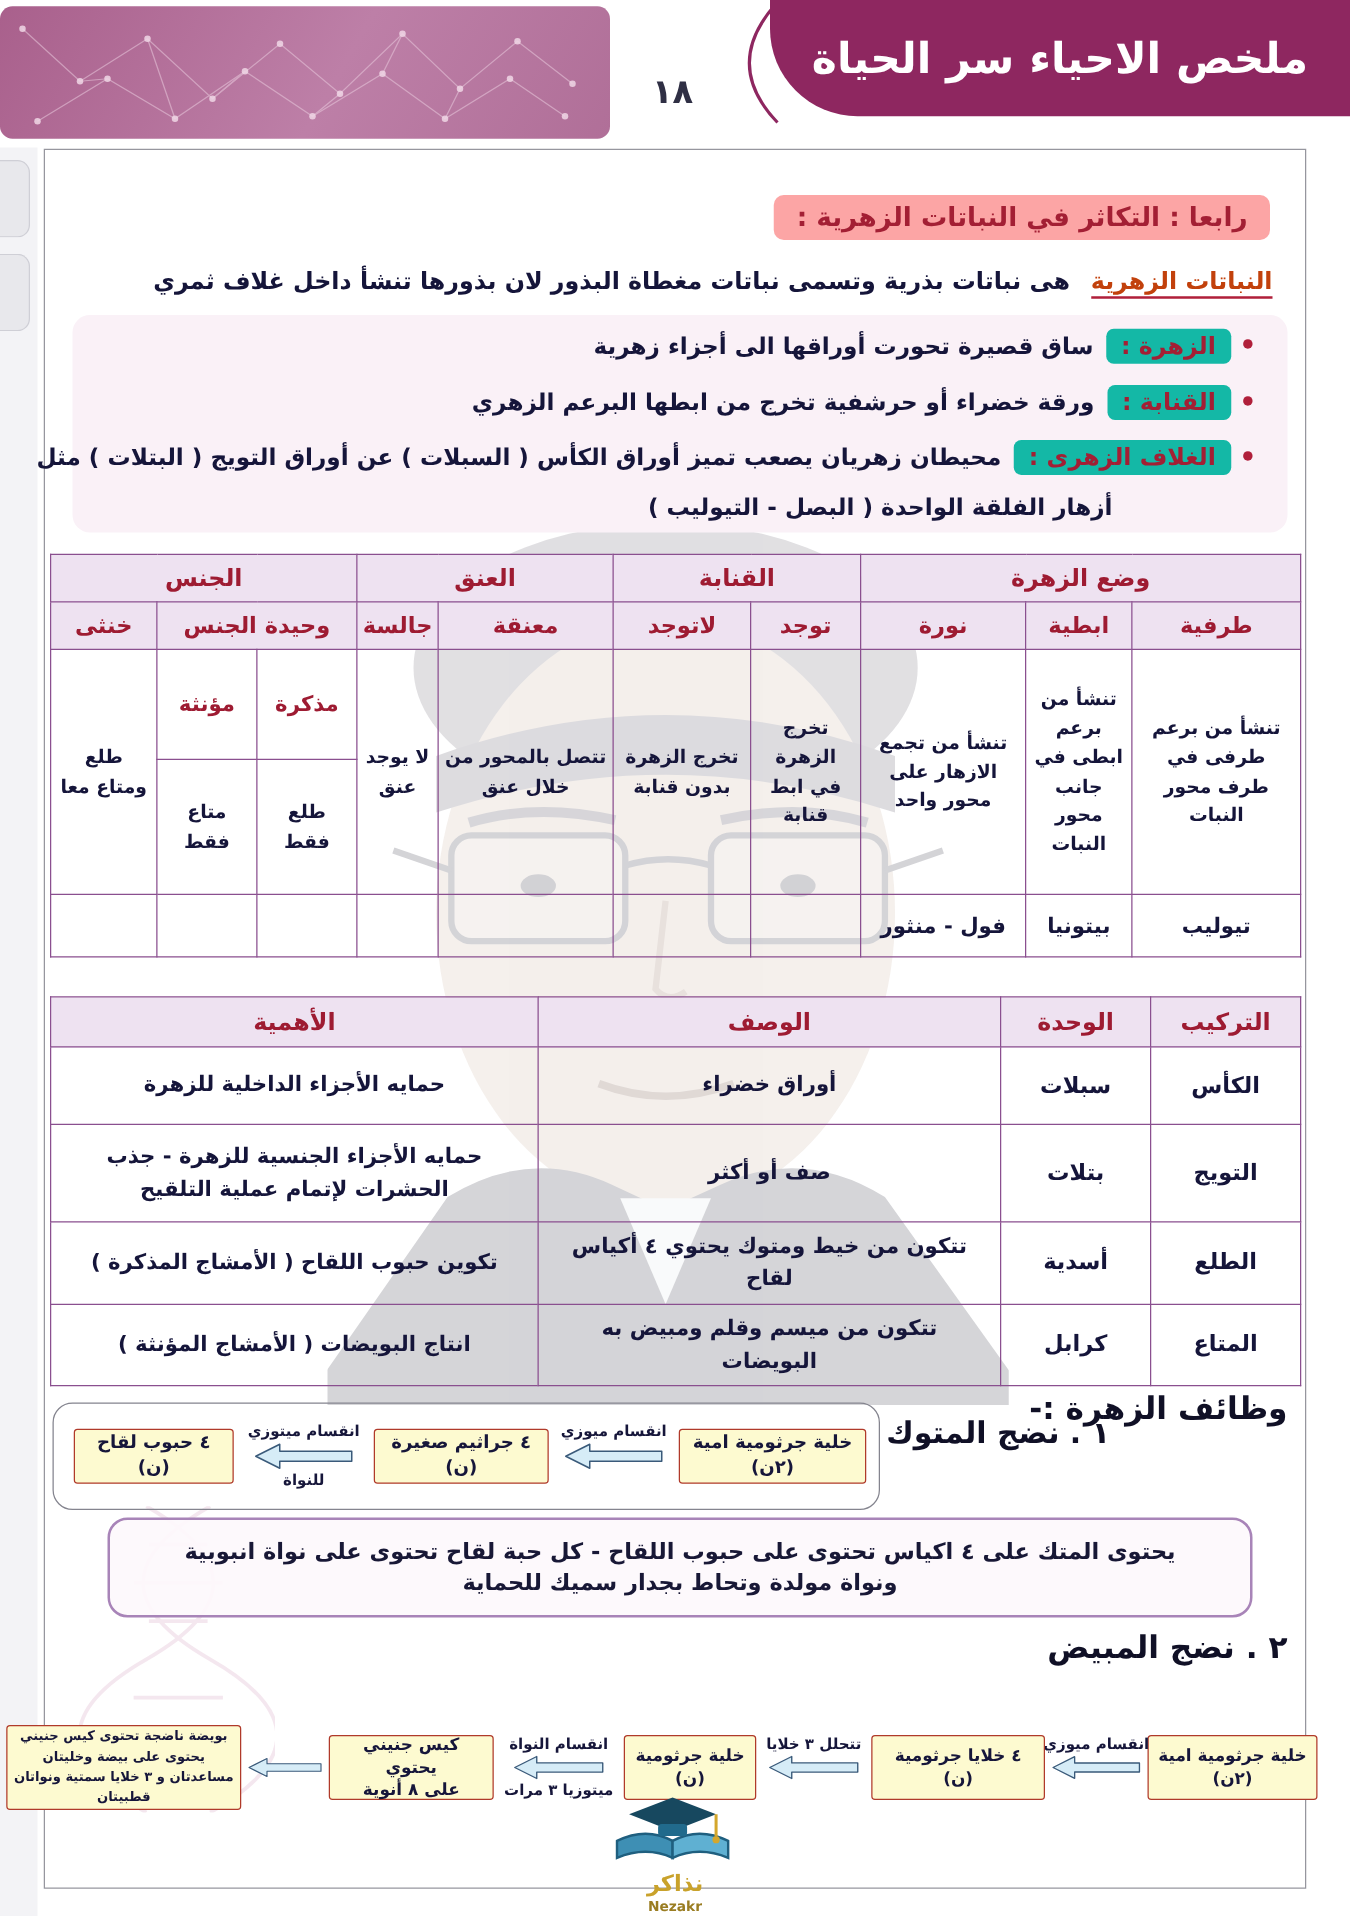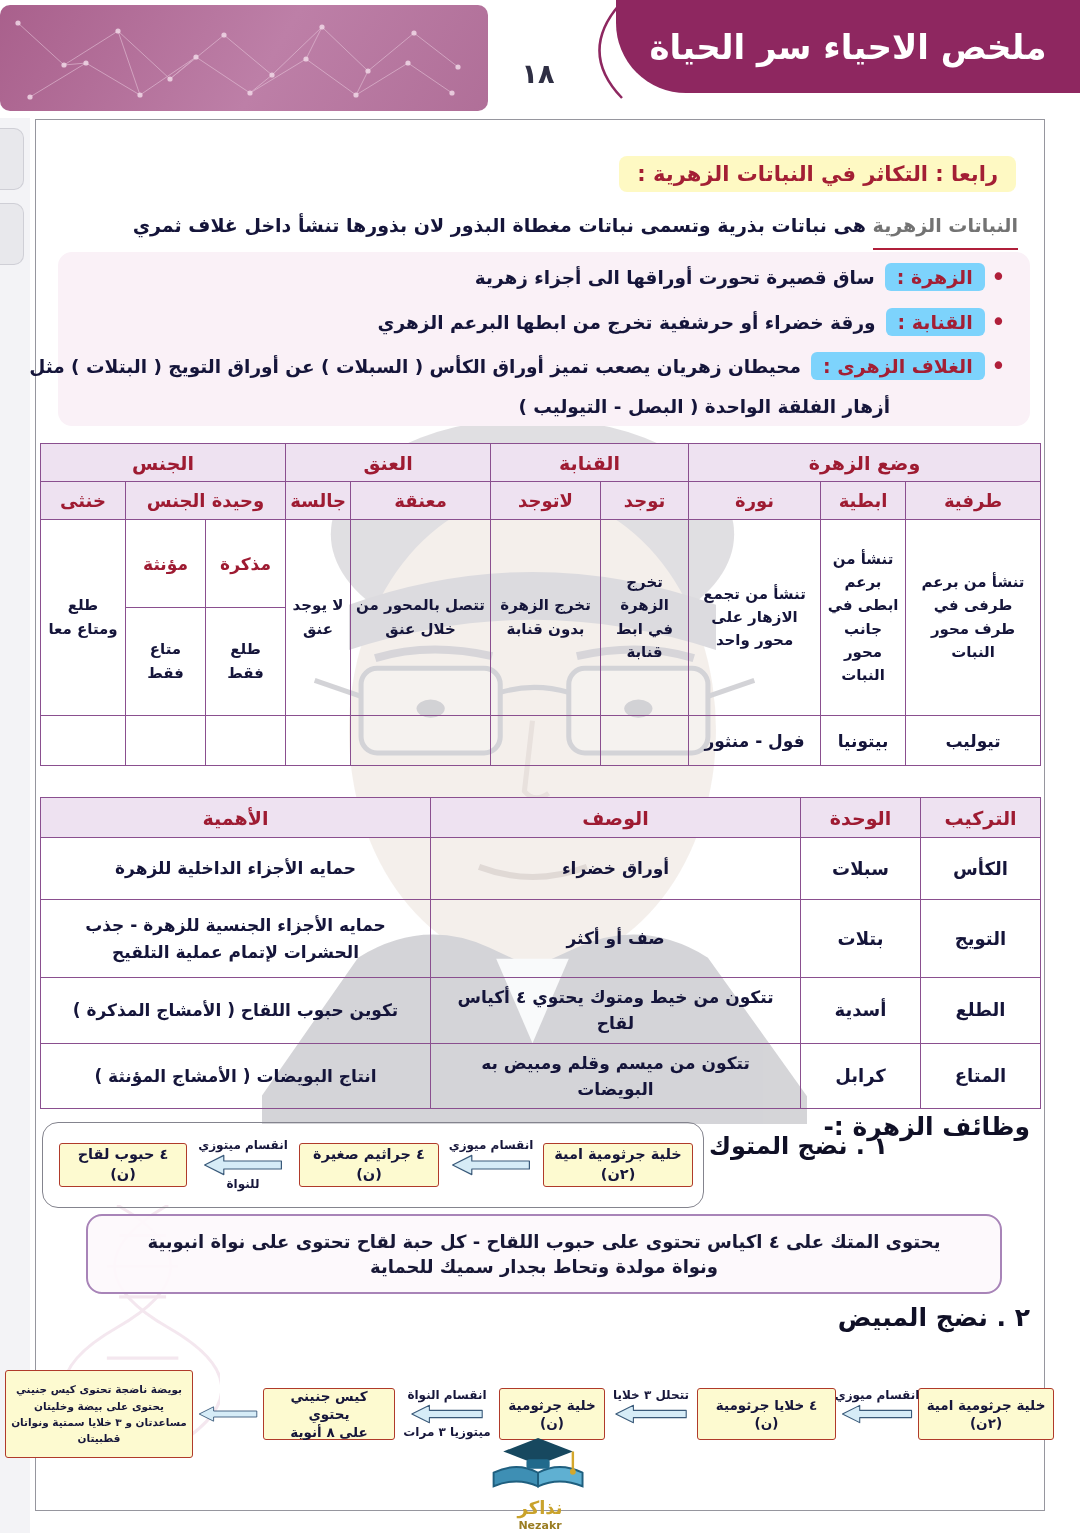--- a/index.html
+++ b/index.html
@@ -20,28 +20,28 @@
   .banner-title span { color:#fff; font-size:34px; font-weight:800; }
   .banner-curve { position:absolute; left:576px; top:4px; }
   .page-number { position:absolute; left:506px; top:58px; width:64px; text-align:center; font-size:27px; font-weight:700; color:#2f2f44; }
 
   
   .frame { position:absolute; left:35px; top:119px; width:1010px; height:1392px; border:1.6px solid #96969e; }
   .face-wm { position:absolute; left:262px; top:398px; }
   .dna-wm { position:absolute; left:55px; top:1205px; opacity:.5; }
 
   
-  .sec-badge { position:absolute; right:64px; top:156px; background:#fef9c3; border-radius:8px; padding:6px 18px;
+  .sec-badge { position:absolute; right:64px; top:156px; background:#fca5a5; border-radius:8px; padding:6px 18px;
     color:#a31f34; font-weight:800; font-size:21px; }
   .definition { position:absolute; right:62px; left:70px; top:214px; text-align:right; font-size:19px; font-weight:800; color:#15153a; }
-  .def-term { color:#737373; border-bottom:2.5px solid #b01f3a; padding-bottom:12px; }
+  .def-term { color:#c2410c; border-bottom:2.5px solid #b01f3a; padding-bottom:1px; margin-left:10px; }
   .bullets-panel { position:absolute; left:58px; top:252px; width:972px; height:174px; background:#faf1f7; border-radius:14px; }
   .bullet { position:absolute; right:74px; display:flex; align-items:center; white-space:nowrap; }
   .bullet .dot { color:#b01f3a; font-size:26px; line-height:1; margin-left:6px; }
-  .term-badge { background:#7dd3fc; color:#a31f34; font-weight:800; border-radius:6px; padding:3px 12px; margin-left:10px; font-size:19px; }
+  .term-badge { background:#14b8a6; color:#a31f34; font-weight:800; border-radius:6px; padding:3px 12px; margin-left:10px; font-size:19px; }
   .b-text { font-size:18.5px; font-weight:700; color:#15153a; }
   .bullet.bl1 { top:263px; } .bullet.bl2 { top:308px; } .bullet.bl3 { top:352px; }
   .bullet-cont { position:absolute; right:190px; top:396px; font-size:18.5px; font-weight:700; color:#15153a; }
 
   
   table { border-collapse:collapse; table-layout:fixed; }
   td { border:1.6px solid #8a4f8f; text-align:center; vertical-align:middle; }
   .t1 { position:absolute; left:40px; top:443px; width:1000px; }
   .t2 { position:absolute; left:40px; top:797px; width:1000px; }
   .hcell { background:#eee2f1; color:#9e1b32; font-weight:800; font-size:19px; }
@@ -62,21 +62,21 @@
 
   .flow1 { position:absolute; left:42px; top:1122px; width:662px; height:86px; border:1.6px solid #84848e;
     border-radius:16px; display:flex; align-items:center; padding:0 10px; gap:4px; }
   .flow2 { position:absolute; left:28px; top:1366px; width:1026px; height:96px; display:flex; align-items:center; gap:3px; }
 
   .fbox { background:#fdfad0; border:1.6px solid #b03a2a; border-radius:3px; display:flex; flex-direction:column;
     justify-content:center; align-items:center; padding:3px 4px; height:44px; flex:0 0 auto; }
   .fbox span { display:block; text-align:center; font-size:14.5px; font-weight:800; color:#16163a; line-height:1.35; }
   .flow2 .fbox { height:52px; }
   .flow2 .fbox span { font-size:13.5px; }
-  .fbox.small { height:88px; padding:3px 5px; }
+  .fbox.small { height:68px; padding:3px 5px; }
   .fbox.small span { font-size:10.5px; font-weight:700; line-height:1.55; }
 
   .arr { display:flex; flex-direction:column; align-items:center; justify-content:center; flex:0 0 auto; }
   .arr .lbl { font-size:12px; font-weight:800; color:#16163a; min-height:15px; line-height:15px; white-space:nowrap; }
   .arr svg { display:block; }
 
   .note-box { position:absolute; left:86px; top:1214px; width:916px; height:80px; border:2.2px solid #a884b8;
     border-radius:16px; background:rgba(253,249,252,.92); display:flex; flex-direction:column; align-items:center;
     justify-content:center; gap:4px; font-size:18px; font-weight:800; color:#181836; text-align:center; }
 

